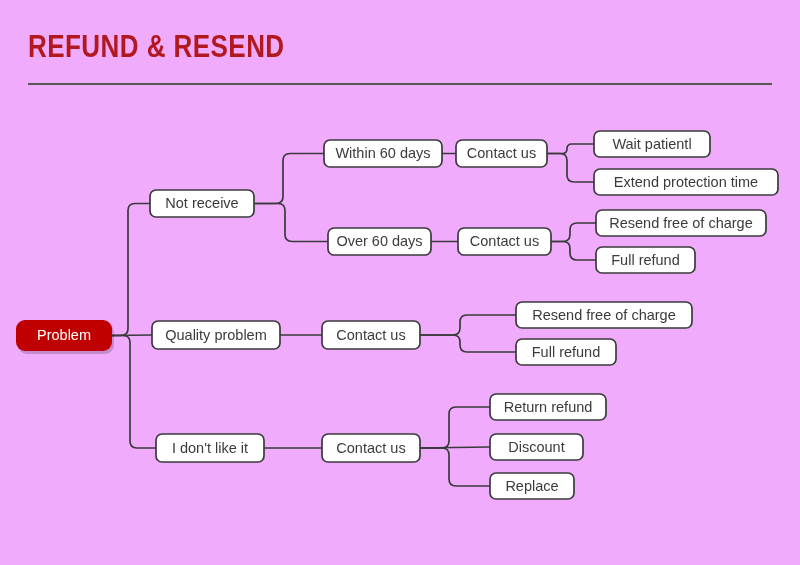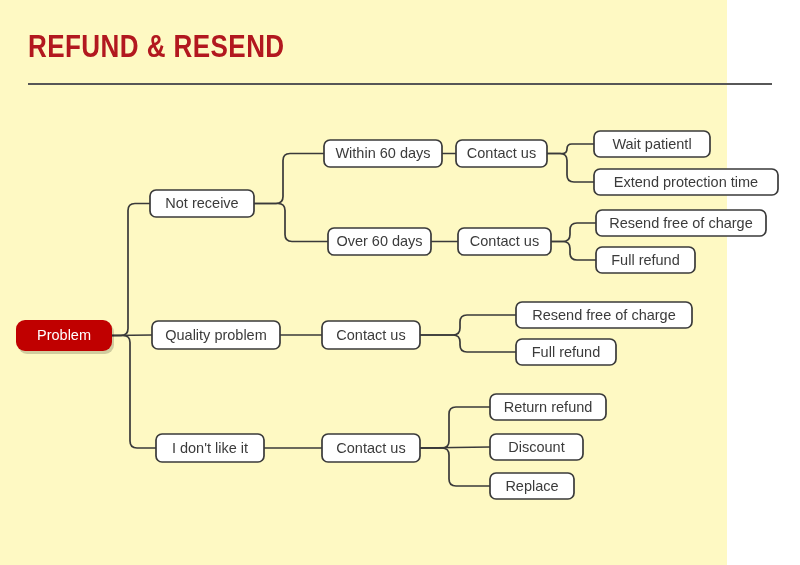--- a/index.html
+++ b/index.html
@@ -10,23 +10,23 @@
   }
   body {
     width: 800px;
     height: 565px;
     overflow: hidden;
     font-family: "Liberation Sans", sans-serif;
     color: #3b3b3b;
   }
   #slide {
     position: relative;
-    width: 727px;
+    width: 800px;
     height: 565px;
-    background: #fef9c3;
+    background: #f0abfc;
   }
 
   
   #header {
     position: absolute;
     left: 0;
     top: 0;
     width: 800px;
     height: 95px;
   }

